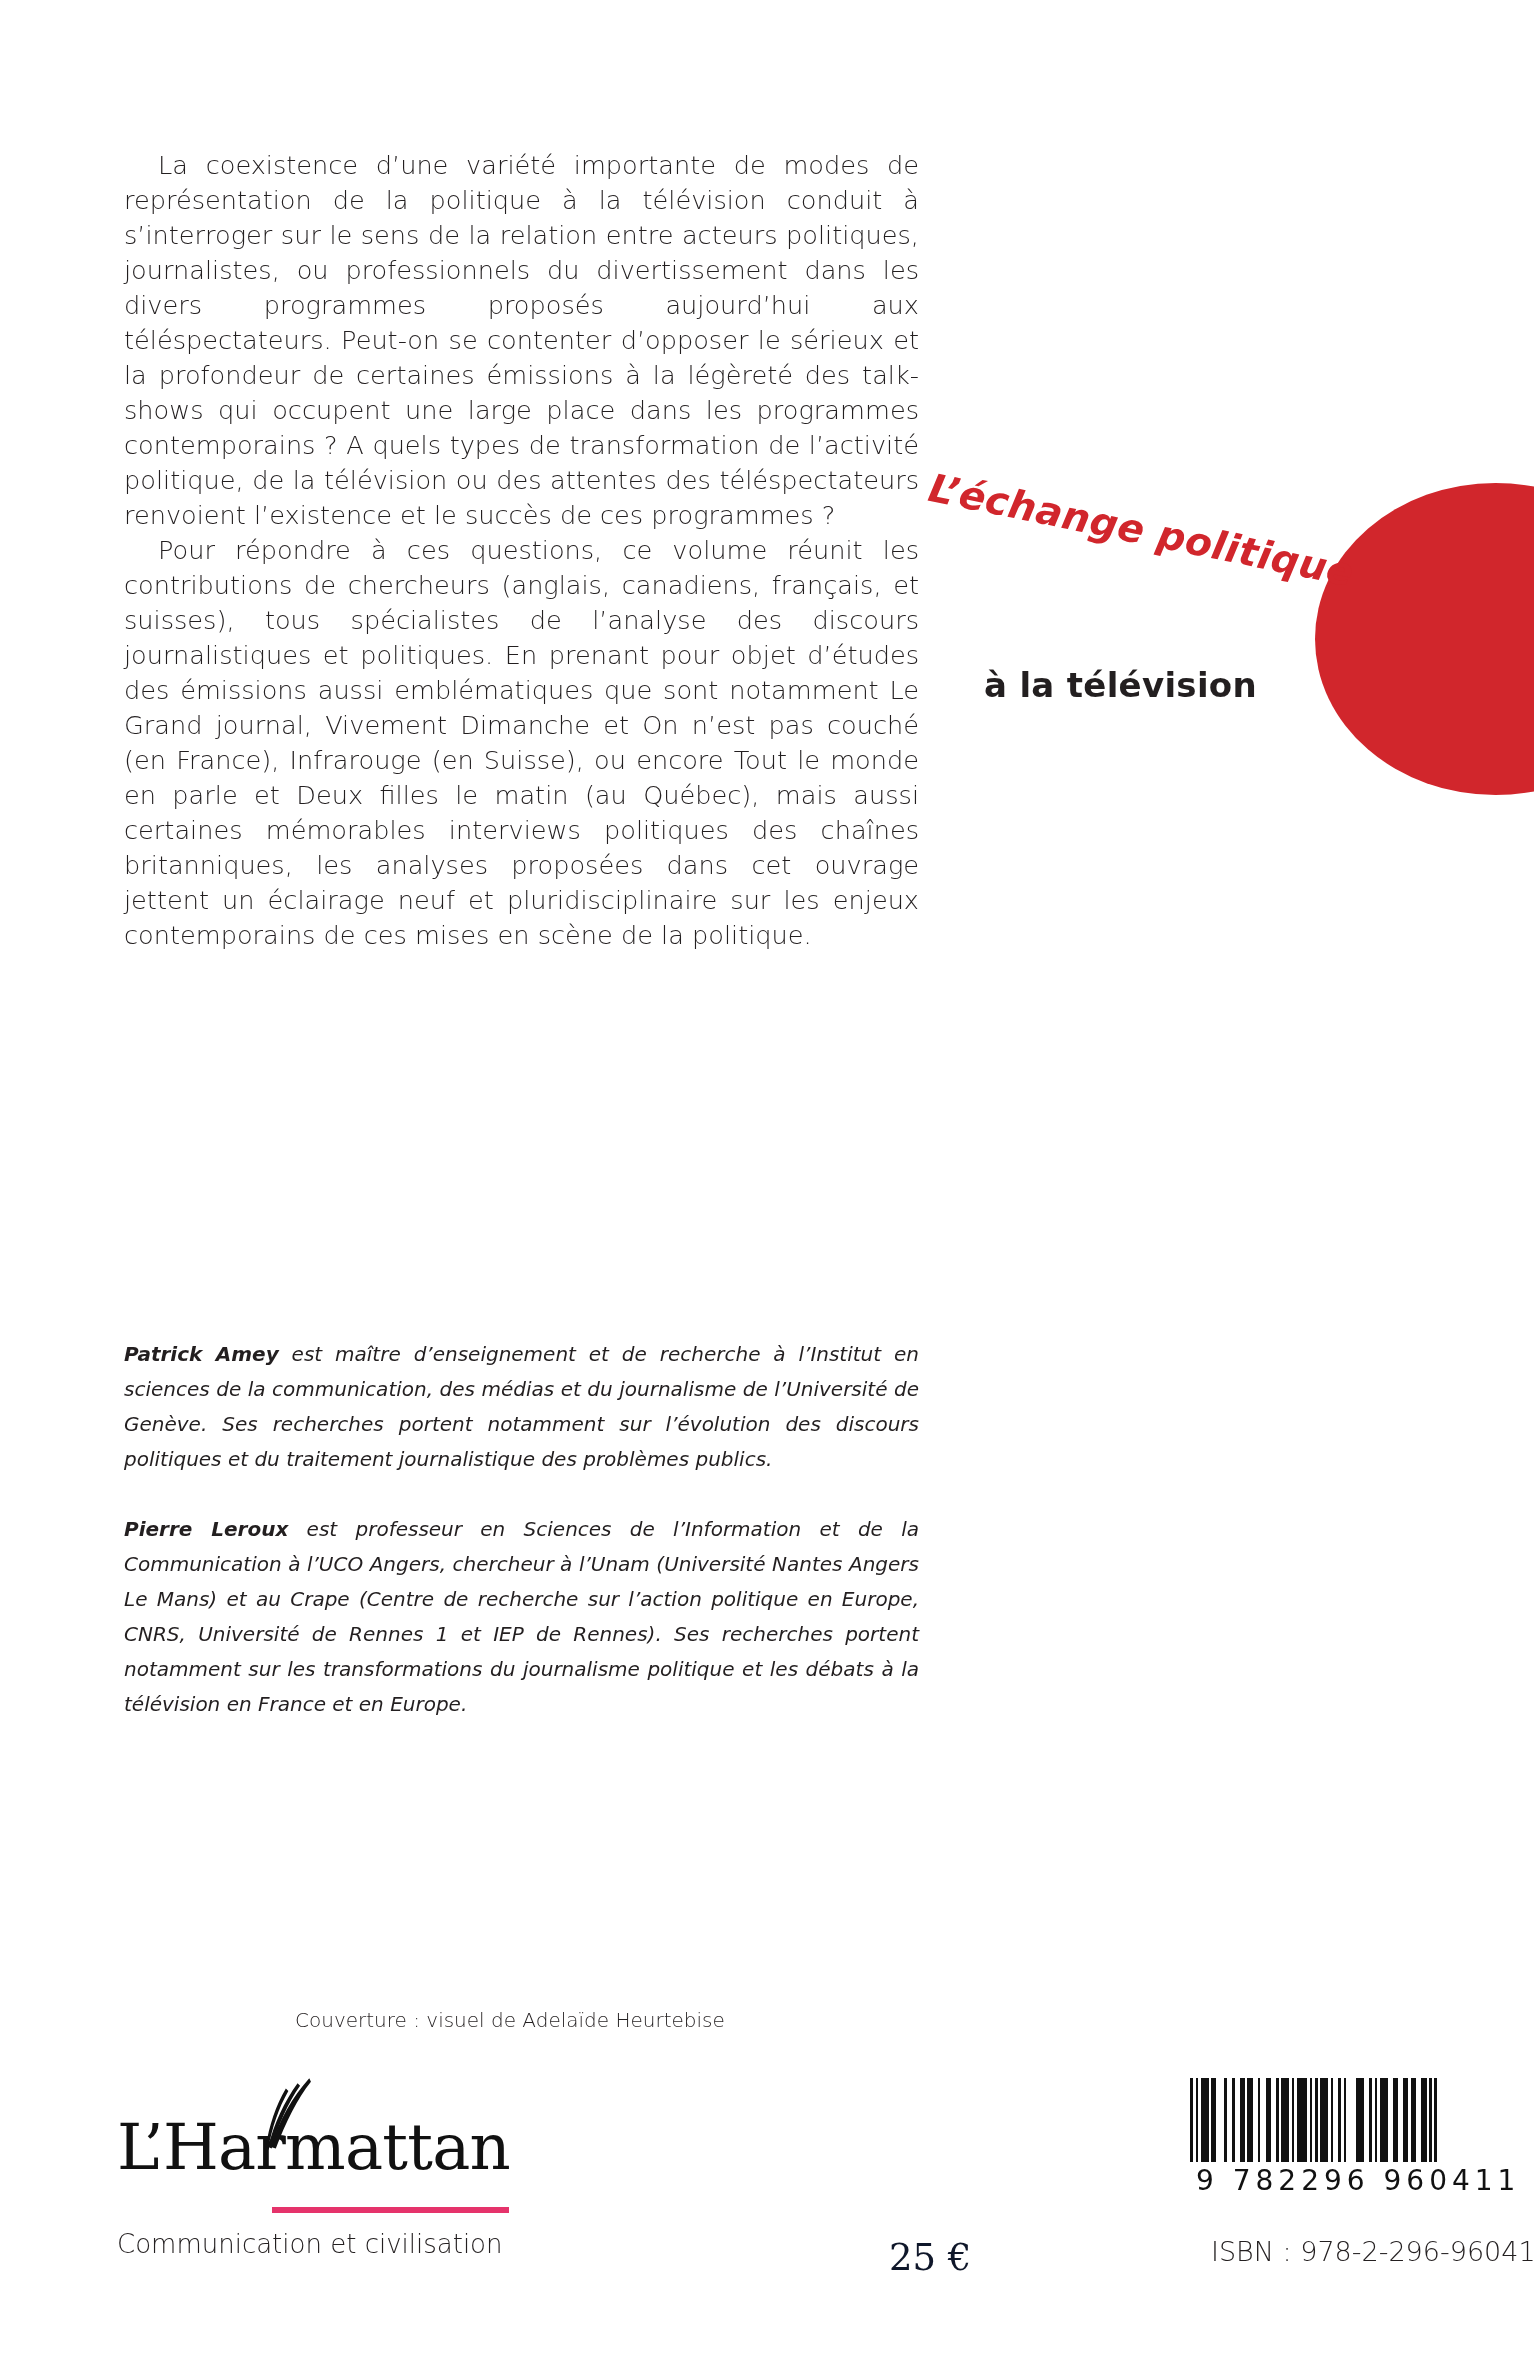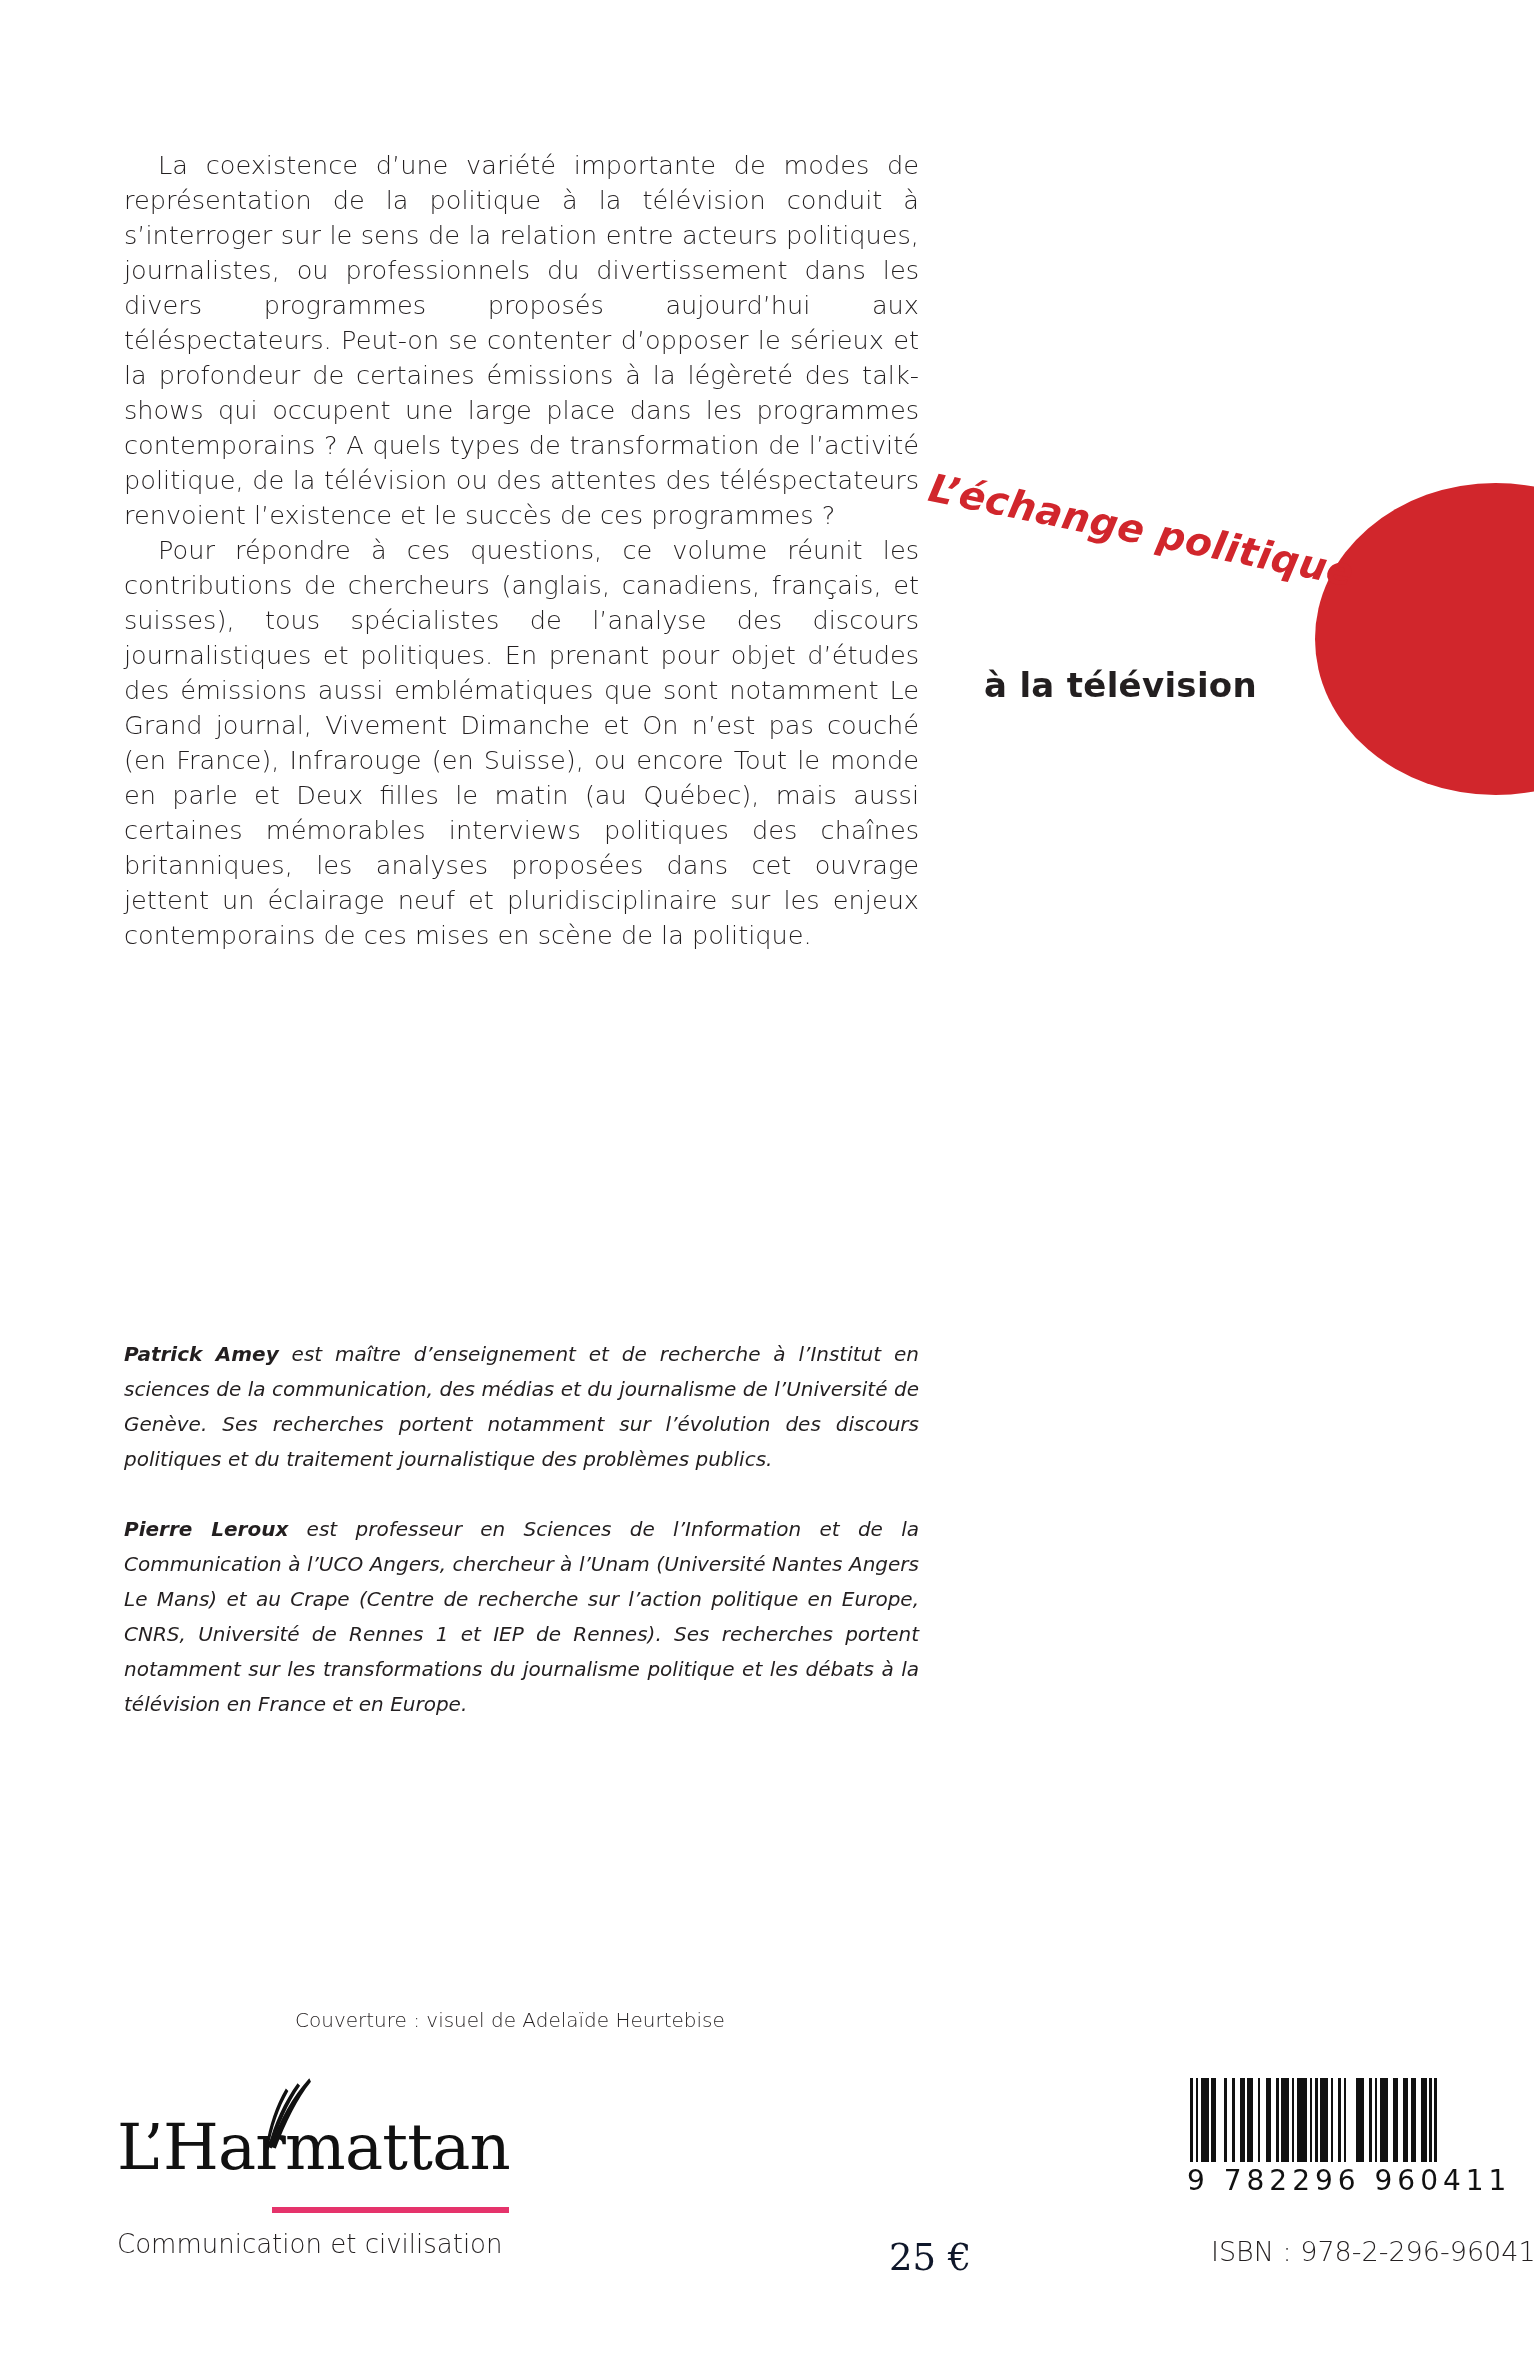--- a/index.html
+++ b/index.html
@@ -192,21 +192,21 @@
     display: block;
     background: #111111;
     height: 84px;
   }
   #barcode-digits {
     font-family: "DejaVu Sans", sans-serif;
     font-size: 28px;
     letter-spacing: 5px;
     color: #111111;
     margin-top: 1.7px;
-    margin-left: 5px;
+    margin-left: 14px;
     white-space: nowrap;
   }
   #isbn-line {
     position: absolute;
     left: 1211px;
     top: 2236px;
     font-family: "DejaVu Sans", sans-serif;
     font-size: 27px;
     font-weight: 300;
     color: #231f20;

